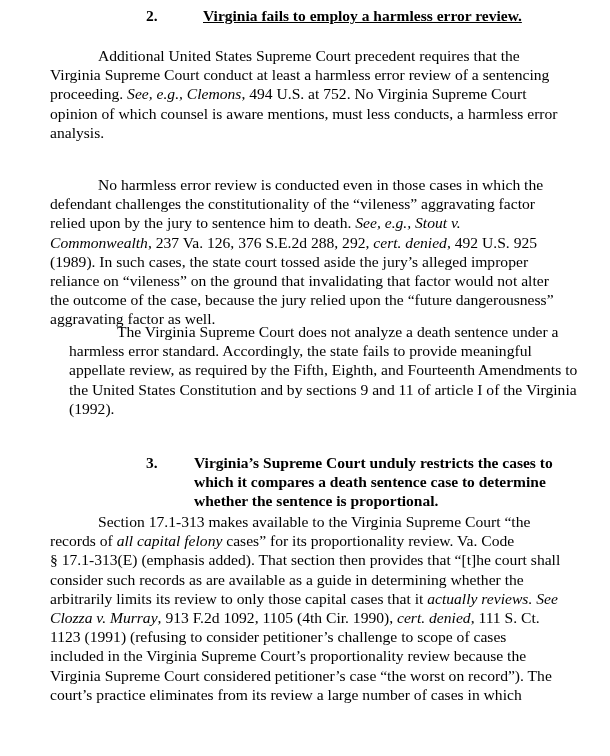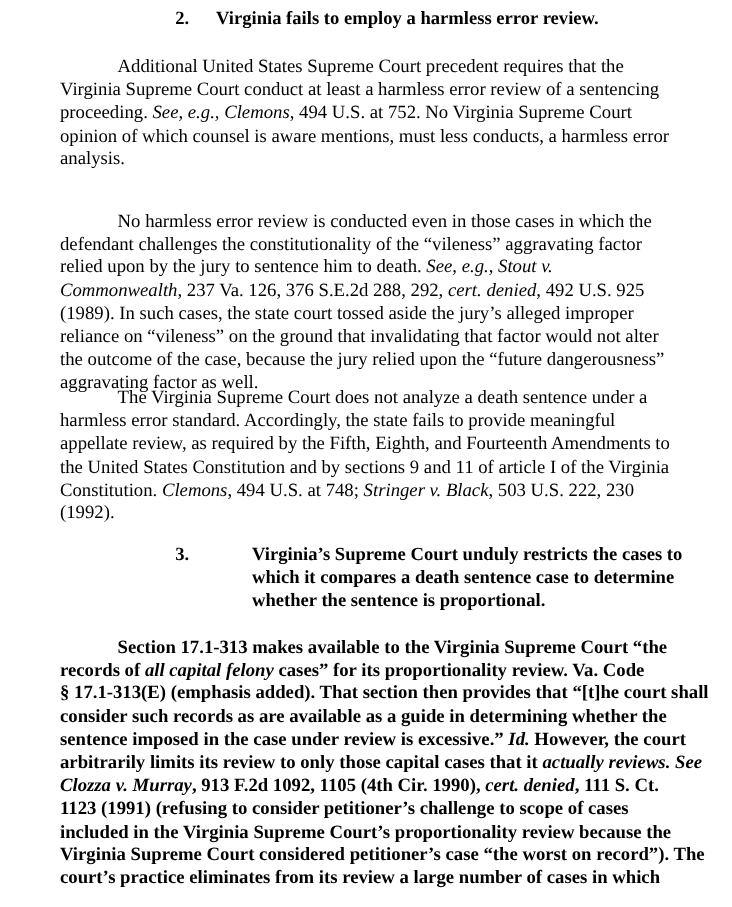--- a/index.html
+++ b/index.html
@@ -58,21 +58,21 @@
   }
   i { font-style: italic; text-align: right; }
 </style>
 </head>
 <body>
 
 <div class="page">
 
   <div class="heading" style="left:146px; top:6px; width:420px; height:20px;">
     <span class="num">2.</span>
-    <span class="title" style="left:34px;">Virginia fails to employ a harmless error review.</span>
+    <span class="title" style="left:57px;text-decoration:underline;">Virginia fails to employ a harmless error review.</span>
   </div>
 
   <div class="para" style="top:46px;font-family:Liberation Serif, serif;">
       <span class="line indent"><span>Additional United States Supreme Court precedent requires that the</span></span>
       <span class="line"><span>Virginia Supreme Court conduct at least a harmless error review of a sentencing</span></span>
       <span class="line"><span>proceeding. </span><i>See, e.g., Clemons</i><span>, 494 U.S. at 752. No Virginia Supreme Court</span></span>
       <span class="line"><span>opinion of which counsel is aware mentions, must less conducts, a harmless error</span></span>
       <span class="line"><span>analysis.</span></span>
     </div>
 
@@ -80,44 +80,42 @@
       <span class="line indent"><span>No harmless error review is conducted even in those cases in which the</span></span>
       <span class="line"><span>defendant challenges the constitutionality of the “vileness” aggravating factor</span></span>
       <span class="line"><span>relied upon by the jury to sentence him to death. </span><i>See, e.g., Stout v.</i></span>
       <span class="line"><i>Commonwealth</i><span>, 237 Va. 126, 376 S.E.2d 288, 292, </span><i>cert. denied</i><span>, 492 U.S. 925</span></span>
       <span class="line"><span>(1989). In such cases, the state court tossed aside the jury’s alleged improper</span></span>
       <span class="line"><span>reliance on “vileness” on the ground that invalidating that factor would not alter</span></span>
       <span class="line"><span>the outcome of the case, because the jury relied upon the “future dangerousness”</span></span>
       <span class="line"><span>aggravating factor as well.</span></span>
     </div>
 
-  <div class="para" style="top:322px;">
+  <div class="para" style="top:322px;margin-left:19px;">
       <span class="line indent"><span>The Virginia Supreme Court does not analyze a death sentence under a</span></span>
       <span class="line"><span>harmless error standard. Accordingly, the state fails to provide meaningful</span></span>
       <span class="line"><span>appellate review, as required by the Fifth, Eighth, and Fourteenth Amendments to</span></span>
       <span class="line"><span>the United States Constitution and by sections 9 and 11 of article I of the Virginia</span></span>
-      <span class="line"><span>Constitution. </span><i>Clemons</i><span>, 494 U.S. at 748; </span><i>Stringer v. Black</i><span>, 503 U.S. 222, 230</span></span>
       <span class="line"><span>(1992).</span></span>
     </div>
 
   <div class="heading" style="left:146px; top:453px; width:430px; height:60px;">
     <span class="num">3.</span>
-    <span class="title title-block" style="left:64px;">
+    <span class="title title-block" style="left:48px;">
       <span class="tline">Virginia’s Supreme Court unduly restricts the cases to</span>
       <span class="tline">which it compares a death sentence case to determine</span>
       <span class="tline">whether the sentence is proportional.</span>
     </span>
   </div>
 
-  <div class="para" style="top:530px;font-weight:bold;">
+  <div class="para" style="top:512px;">
       <span class="line indent"><span>Section 17.1-313 makes available to the Virginia Supreme Court “the</span></span>
       <span class="line"><span>records of </span><i>all capital felony</i><span> cases” for its proportionality review. Va. Code</span></span>
       <span class="line"><span>§ 17.1-313(E) (emphasis added). That section then provides that “[t]he court shall</span></span>
       <span class="line"><span>consider such records as are available as a guide in determining whether the</span></span>
-      <span class="line"><span>sentence imposed in the case under review is excessive.” </span><i>Id.</i><span> However, the court</span></span>
       <span class="line"><span>arbitrarily limits its review to only those capital cases that it </span><i>actually reviews. See</i></span>
       <span class="line"><i>Clozza v. Murray</i><span>, 913 F.2d 1092, 1105 (4th Cir. 1990), </span><i>cert. denied</i><span>, 111 S. Ct.</span></span>
       <span class="line"><span>1123 (1991) (refusing to consider petitioner’s challenge to scope of cases</span></span>
       <span class="line"><span>included in the Virginia Supreme Court’s proportionality review because the</span></span>
       <span class="line"><span>Virginia Supreme Court considered petitioner’s case “the worst on record”). The</span></span>
       <span class="line"><span>court’s practice eliminates from its review a large number of cases in which</span></span>
     </div>
 
 </div>
 

